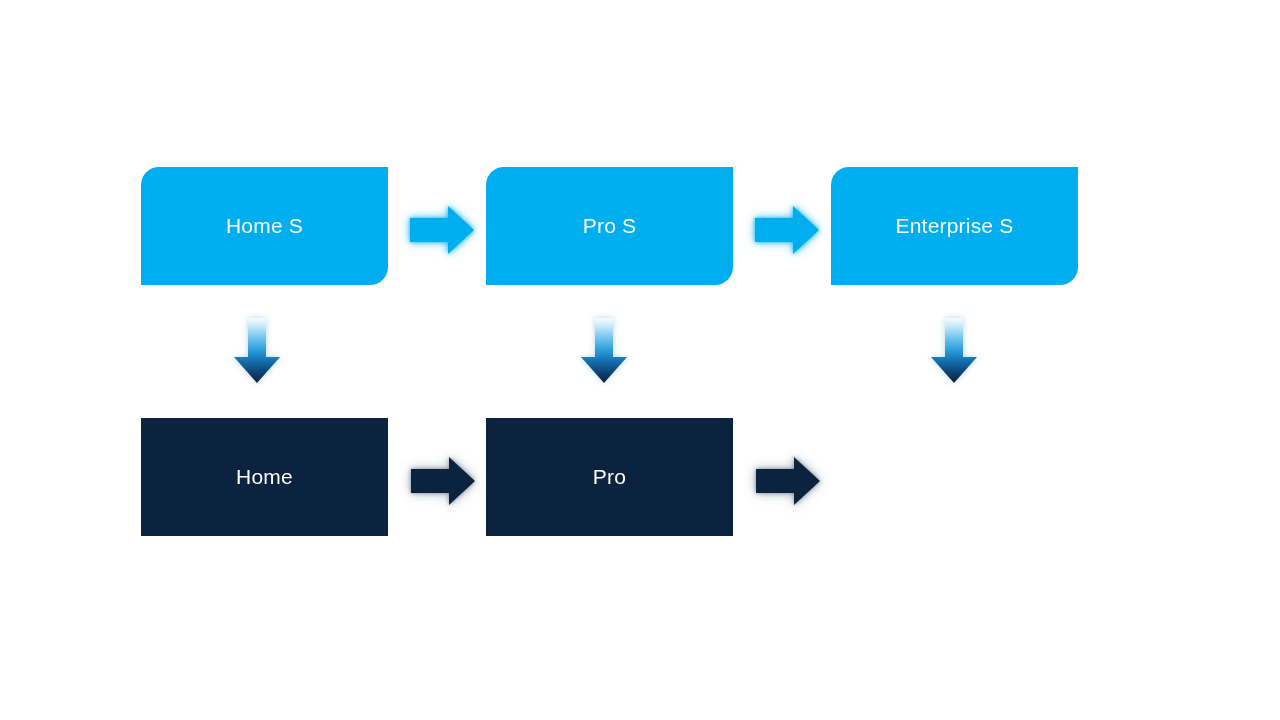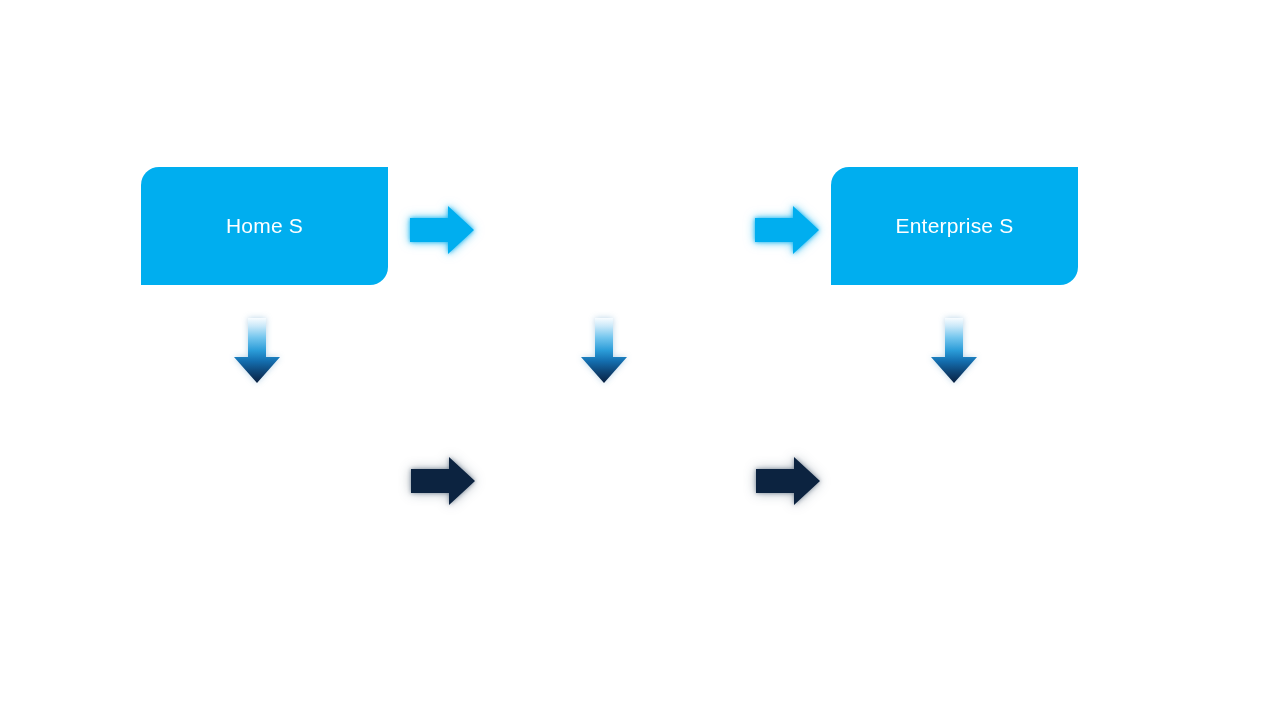--- a/index.html
+++ b/index.html
@@ -72,24 +72,33 @@
   .da-3 { left: 931px; }
 </style>
 </head>
 <body>
 
 <div class="slide">
 
   <div class="box top-box col-1">
     <span>Home S</span>
   </div>
+  <div class="box top-box col-2">
+    <span>Pro S</span>
+  </div>
   <div class="box top-box col-3">
     <span>Enterprise S</span>
   </div>
 
+  <div class="box bottom-box col-1">
+    <span>Home</span>
+  </div>
+  <div class="box bottom-box col-2">
+    <span>Pro</span>
+  </div>
 
   <svg class="right-arrow light ra-top-1" viewBox="0 0 64 48" aria-hidden="true">
     <polygon points="0,12 38,12 38,0 64,24 38,48 38,36 0,36" fill="#00AEEF"></polygon>
   </svg>
   <svg class="right-arrow light ra-top-2" viewBox="0 0 64 48" aria-hidden="true">
     <polygon points="0,12 38,12 38,0 64,24 38,48 38,36 0,36" fill="#00AEEF"></polygon>
   </svg>
 
   <svg class="right-arrow dark ra-bot-1" viewBox="0 0 64 48" aria-hidden="true">
     <polygon points="0,12 38,12 38,0 64,24 38,48 38,36 0,36" fill="#0C2340"></polygon>

